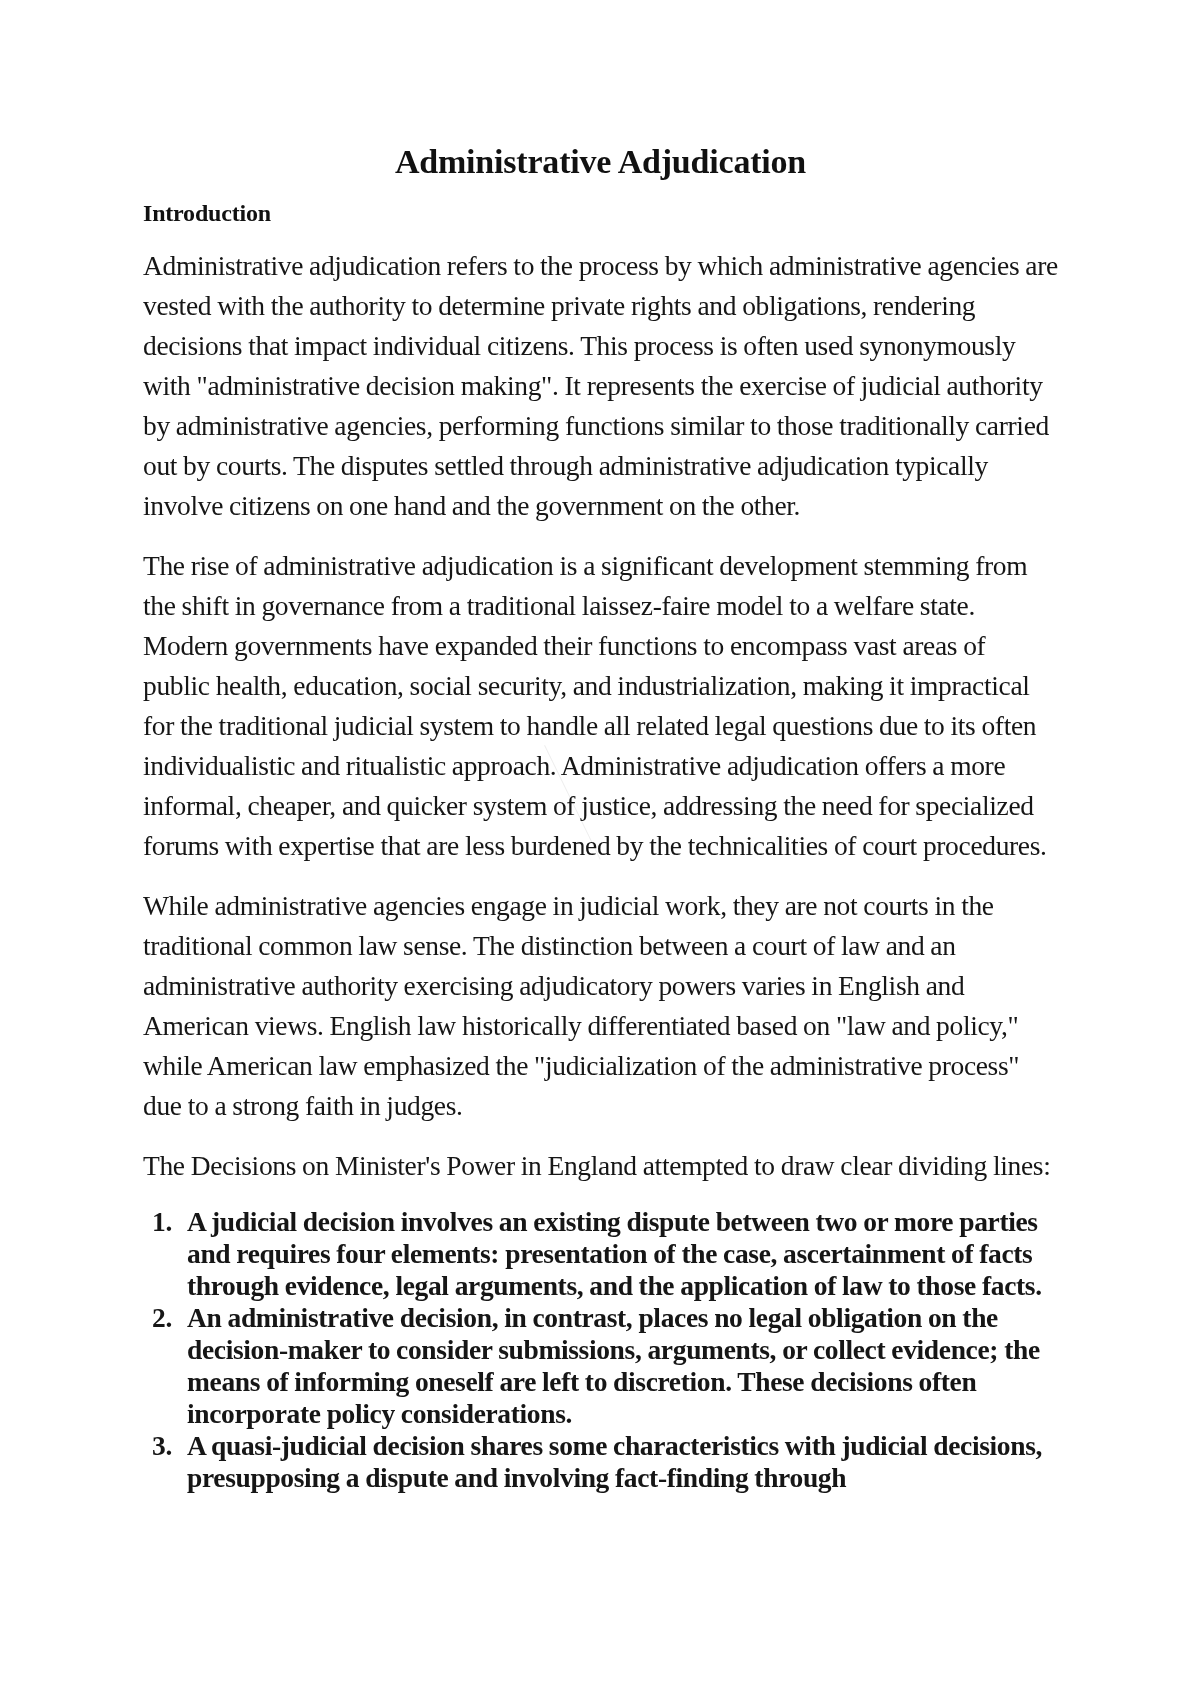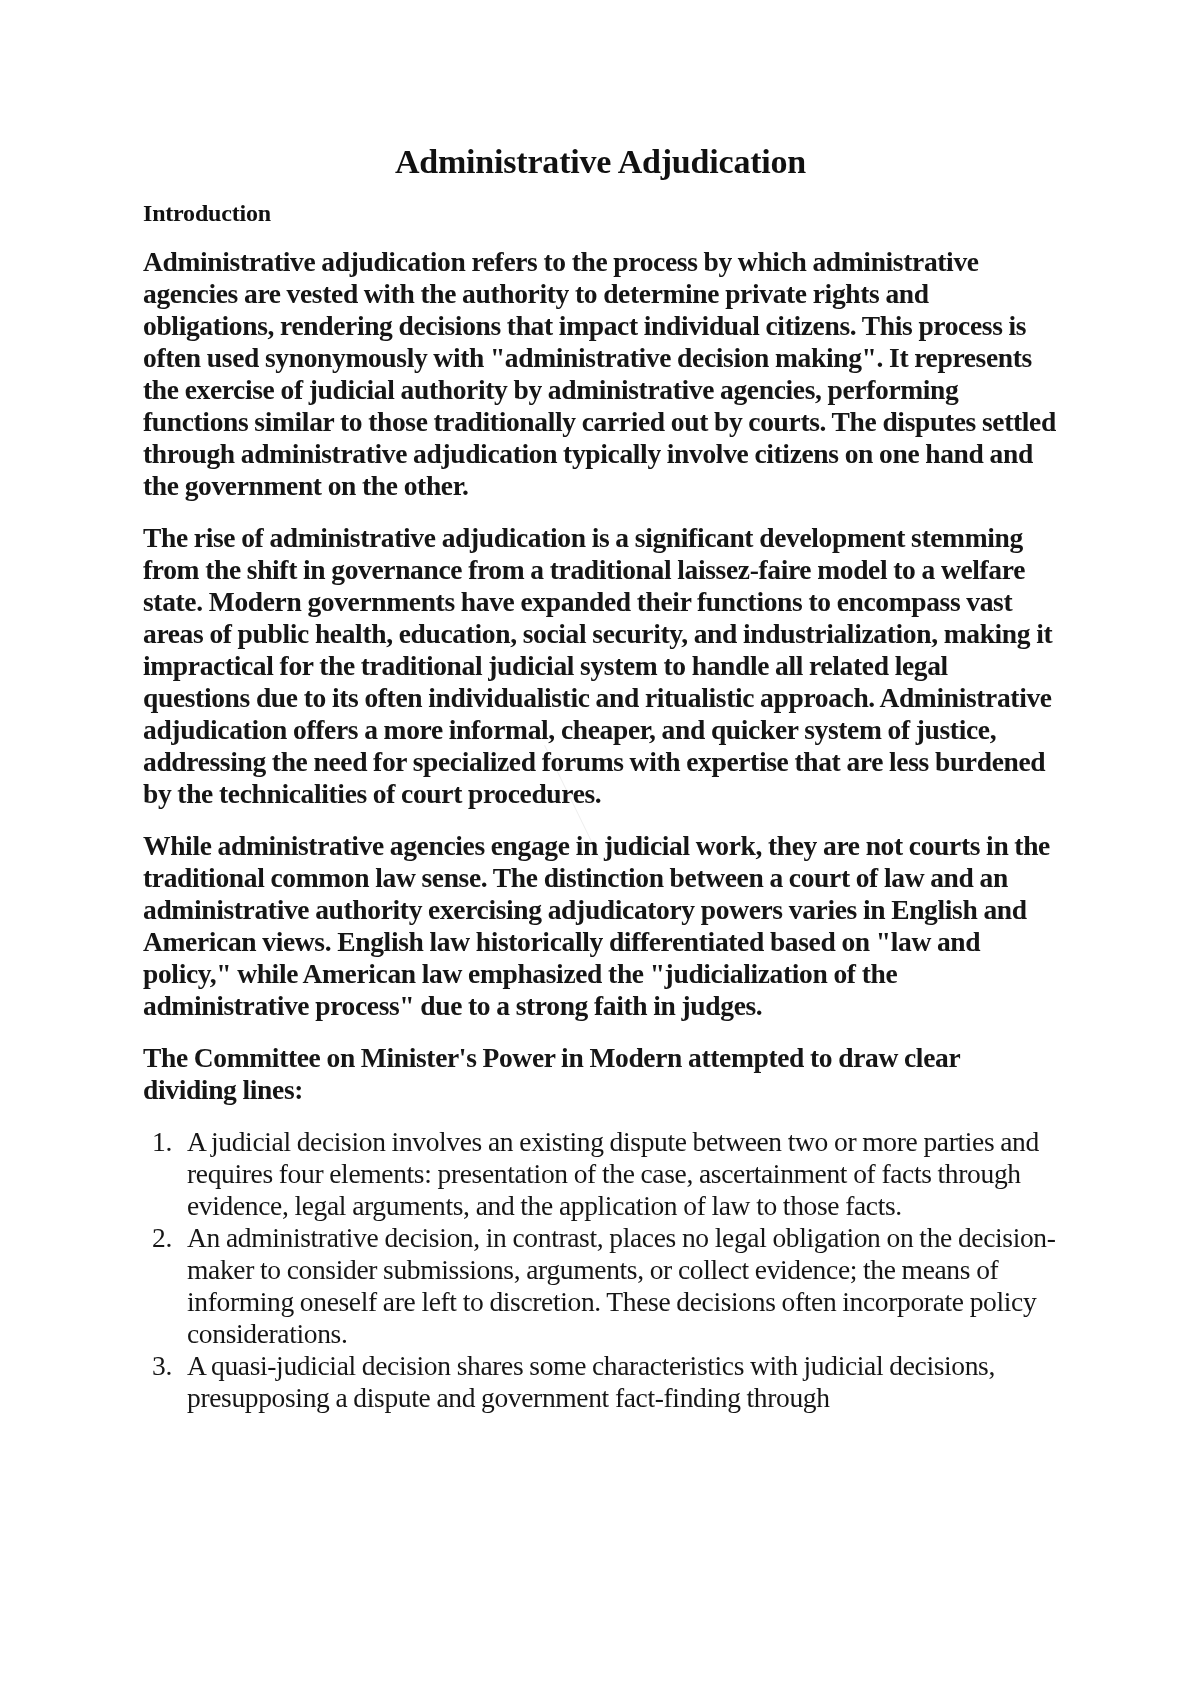--- a/index.html
+++ b/index.html
@@ -39,41 +39,41 @@
     font-size: 24px;
     line-height: 34px;
     font-weight: bold;
     letter-spacing: -0.2px;
     white-space: nowrap;
     color: #111111;
   }
   p.doc-paragraph {
     margin: 0 0 20px 0;
     font-size: 27.5px;
-    line-height: 32px;
+    line-height: 40px;
     letter-spacing: -0.35px;
     word-spacing: -0.5px;
     color: #161616;
-    font-weight: bold;
   }
   ol.doc-list {
     margin: 0;
     padding: 0;
     list-style: none;
     counter-reset: docitem;
   }
   ol.doc-list > li {
     position: relative;
     margin: 0;
     padding: 0 0 0 44px;
     font-size: 27.5px;
     line-height: 32px;
     letter-spacing: -0.35px;
     word-spacing: -0.5px;
     color: #161616;
+    font-weight: bold;
   }
   ol.doc-list > li::before {
     counter-increment: docitem;
     content: counter(docitem) ".";
     position: absolute;
     left: 9px;
     top: 0;
   }
   .scan-artifact {
     position: absolute;
@@ -96,23 +96,23 @@
     <h1 class="doc-title">Administrative Adjudication</h1>
 
     <section>
       <h2 class="doc-heading">Introduction</h2>
       <p class="doc-paragraph">Administrative adjudication refers to the process by which administrative agencies are vested with the authority to determine private rights and obligations, rendering decisions that impact individual citizens. This process is often used synonymously with "administrative decision making". It represents the exercise of judicial authority by administrative agencies, performing functions similar to those traditionally carried out by courts. The disputes settled through administrative adjudication typically involve citizens on one hand and the government on the other.</p>
       <p class="doc-paragraph">The rise of administrative adjudication is a significant development stemming from the shift in governance from a traditional laissez-faire model to a welfare state. Modern governments have expanded their functions to encompass vast areas of public health, education, social security, and industrialization, making it impractical for the traditional judicial system to handle all related legal questions due to its often individualistic and ritualistic approach. Administrative adjudication offers a more informal, cheaper, and quicker system of justice, addressing the need for specialized forums with expertise that are less burdened by the technicalities of court procedures.</p>
     </section>
 
     <section>
       <p class="doc-paragraph">While administrative agencies engage in judicial work, they are not courts in the traditional common law sense. The distinction between a court of law and an administrative authority exercising adjudicatory powers varies in English and American views. English law historically differentiated based on "law and policy," while American law emphasized the "judicialization of the administrative process" due to a strong faith in judges.</p>
-      <p class="doc-paragraph">The Committee on Minister's Power in Modern attempted to draw clear dividing lines:</p>
+      <p class="doc-paragraph">The Decisions on Minister's Power in England attempted to draw clear dividing lines:</p>
       <ol class="doc-list">
         <li>A judicial decision involves an existing dispute between two or more parties and requires four elements: presentation of the case, ascertainment of facts through evidence, legal arguments, and the application of law to those facts.</li>
         <li>An administrative decision, in contrast, places no legal obligation on the decision-maker to consider submissions, arguments, or collect evidence; the means of informing oneself are left to discretion. These decisions often incorporate policy considerations.</li>
-        <li>A quasi-judicial decision shares some characteristics with judicial decisions, presupposing a dispute and government fact-finding through</li>
+        <li>A quasi-judicial decision shares some characteristics with judicial decisions, presupposing a dispute and involving fact-finding through</li>
       </ol>
     </section>
   </div>
 
   <div class="scan-artifact"></div>
 </main>
 
 </body></html>

